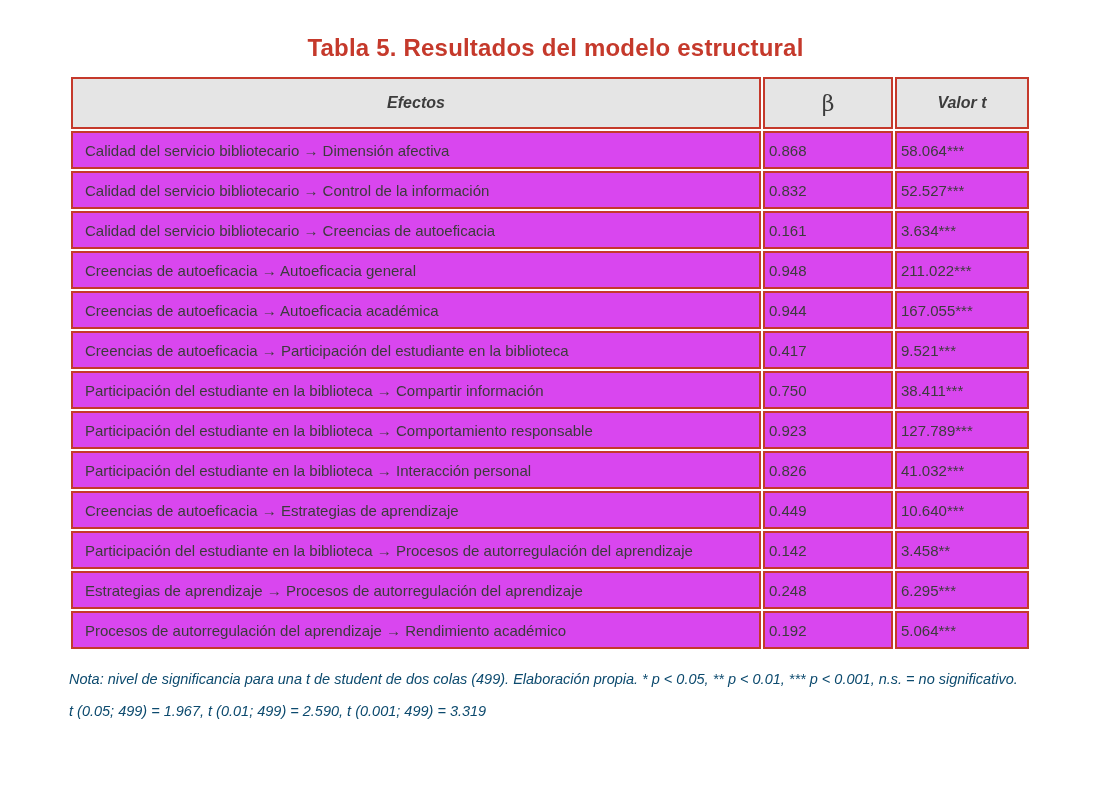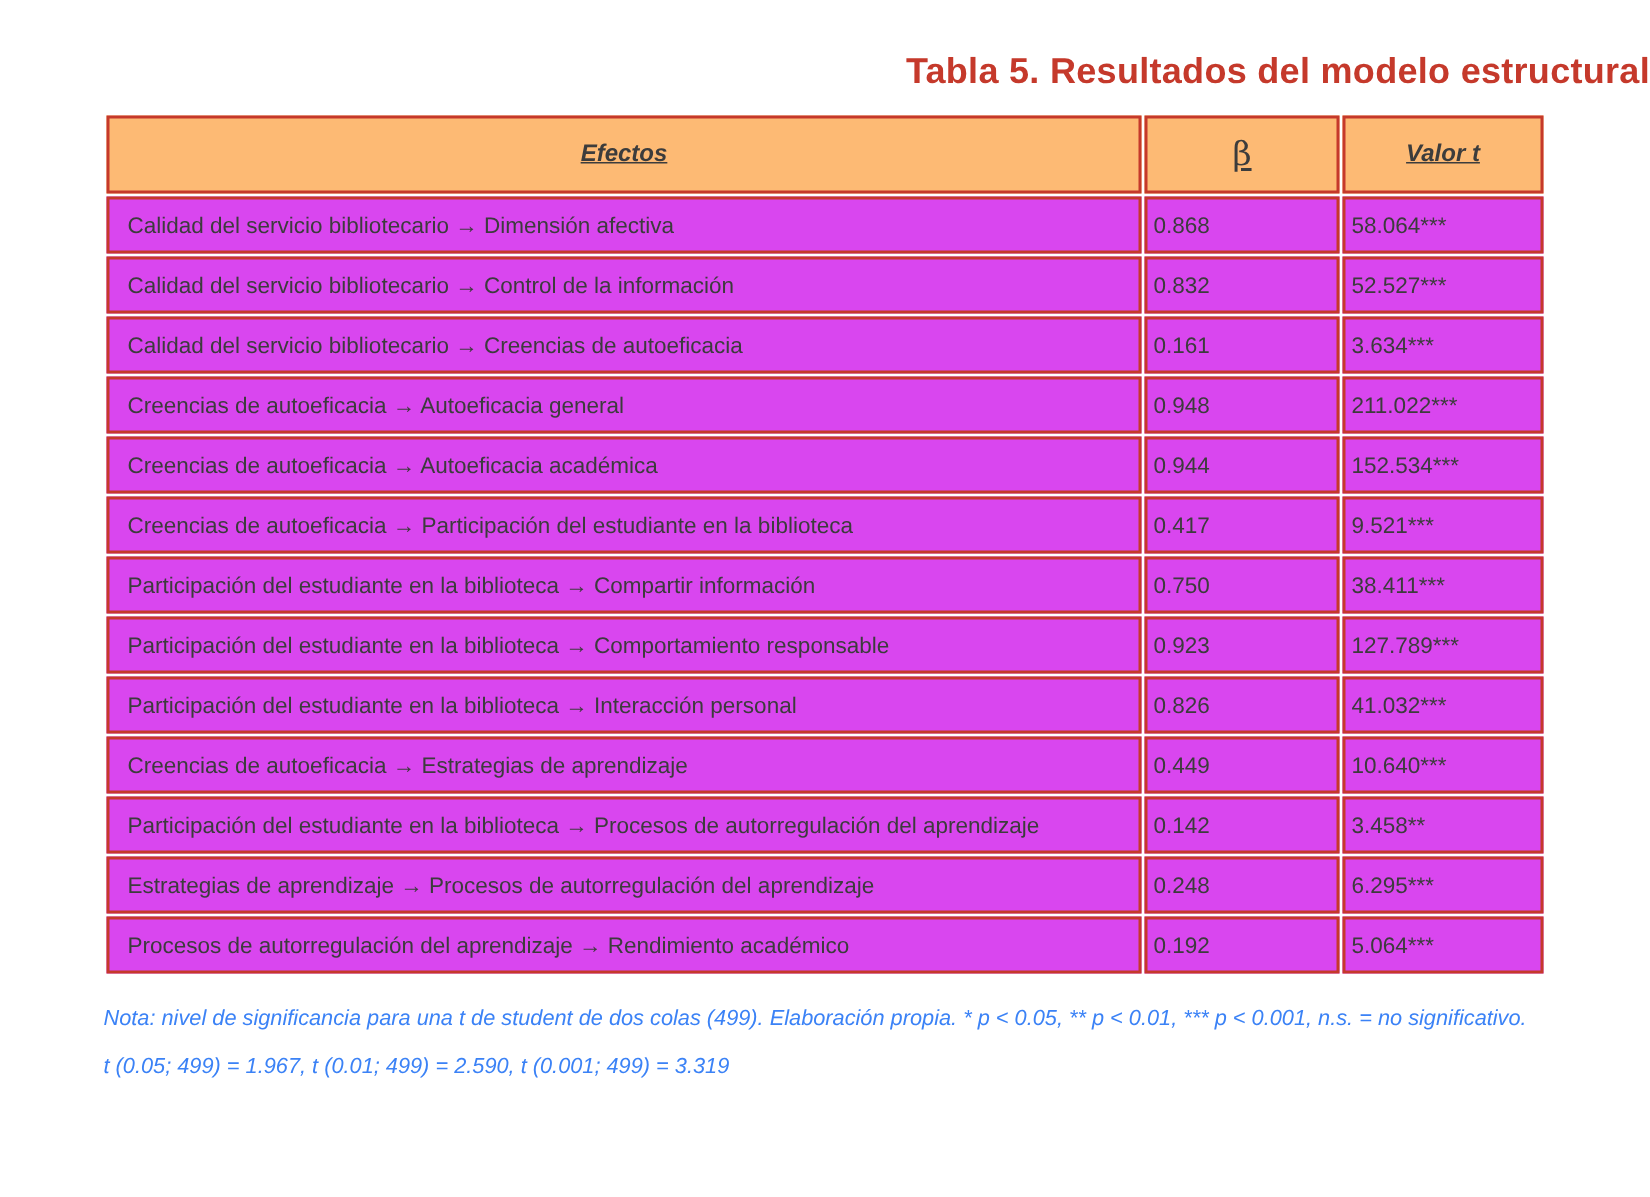--- a/index.html
+++ b/index.html
@@ -11,49 +11,48 @@
     font-family: "Liberation Sans", sans-serif;
   }
   .page {
     width: 1100px;
     height: 798px;
     background: #ffffff;
     overflow: hidden;
   }
   .title {
     margin: 34px 0 13px 11px;
-    text-align: right;
+    text-align: center;
     color: #c5392b;
     font-size: 24px;
     font-weight: bold;
     letter-spacing: 0.2px;
   }
   table.results {
     border-collapse: separate;
     border-spacing: 2px;
     width: 962px;
     margin: 0 auto;
     table-layout: fixed;
   }
   table.results th,
   table.results td {
     border: 2px solid #c5392b;
     box-sizing: border-box;
     color: #3c3c3c;
     background: #d946ef;
   }
   table.results thead th {
-    background: #fdba74;
+    background: #e5e5e5;
     height: 52px;
     font-size: 16px;
     font-style: italic;
     font-weight: bold;
     text-align: center;
     vertical-align: middle;
-    text-decoration: underline;
   }
   table.results thead th.beta-head {
     font-family: "DejaVu Serif", serif;
     font-size: 22px;
     font-style: normal;
     font-weight: 400;
   }
   table.results tbody td {
     height: 38px;
     font-size: 15px;
@@ -66,21 +65,21 @@
   td.num {
     text-align: left;
     padding: 0 4px;
   }
   .note {
     width: 962px;
     margin: 12px auto 4px auto;
     font-style: italic;
     font-size: 14.5px;
     line-height: 32px;
-    color: #3b82f6;
+    color: #0c4a6e;
   }
 </style>
 </head>
 <body>
 
 <div class="page">
 
   <h1 class="title">Tabla 5. Resultados del modelo estructural</h1>
 
   <table class="results">
@@ -113,21 +112,21 @@
           <td class="num">3.634***</td>
         </tr>
         <tr>
           <td class="effect">Creencias de autoeficacia → Autoeficacia general</td>
           <td class="num">0.948</td>
           <td class="num">211.022***</td>
         </tr>
         <tr>
           <td class="effect">Creencias de autoeficacia → Autoeficacia académica</td>
           <td class="num">0.944</td>
-          <td class="num">152.534***</td>
+          <td class="num">167.055***</td>
         </tr>
         <tr>
           <td class="effect">Creencias de autoeficacia → Participación del estudiante en la biblioteca</td>
           <td class="num">0.417</td>
           <td class="num">9.521***</td>
         </tr>
         <tr>
           <td class="effect">Participación del estudiante en la biblioteca → Compartir información</td>
           <td class="num">0.750</td>
           <td class="num">38.411***</td>

